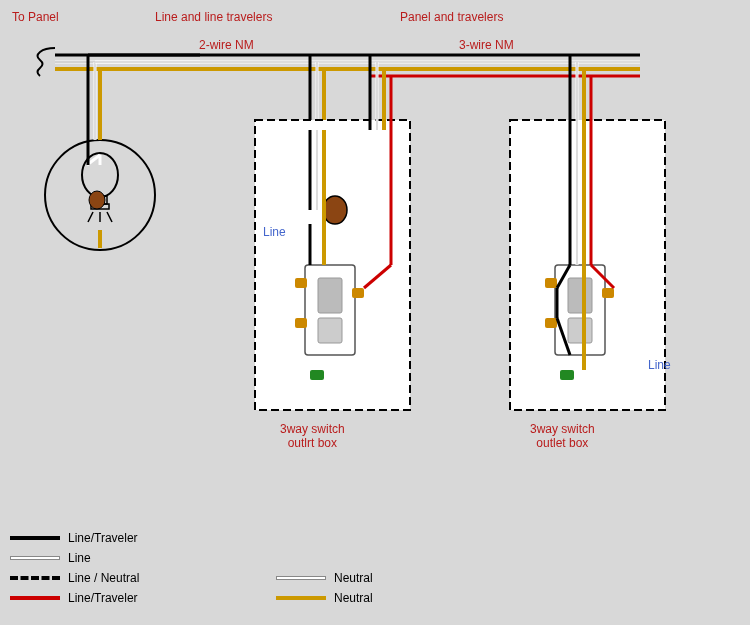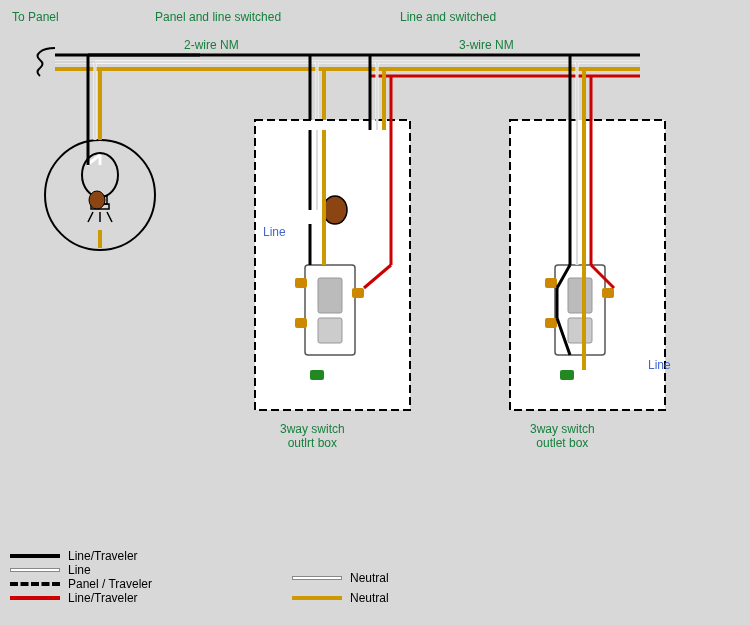--- a/index.html
+++ b/index.html
@@ -22,36 +22,37 @@
 
     svg.main-svg {
       position: absolute;
       top: 0; left: 0;
       width: 750px;
       height: 625px;
     }
 
     .label {
       position: absolute;
-      color: #15803d;
+      color: #b91c1c;
       font-size: 12px;
       font-family: Arial, sans-serif;
     }
 
     .label-blue {
       color: #4466cc;
     }
 
     
     .legend {
       position: absolute;
       bottom: 20px;
       left: 10px;
       display: flex;
       flex-direction: column;
+      gap: 6px;
     }
     .legend-item {
       display: flex;
       align-items: center;
       gap: 8px;
       font-size: 12px;
     }
   </style>
 </head>
 <body>
@@ -170,24 +171,24 @@
     <line x1="591" y1="265" x2="614" y2="288" stroke="#cc0000" stroke-width="3"></line>
 
     <line x1="570" y1="265" x2="557" y2="288" stroke="#000" stroke-width="3"></line>
 
     <line x1="557" y1="288" x2="557" y2="318" stroke="#000" stroke-width="3"></line>
     <line x1="557" y1="318" x2="570" y2="355" stroke="#000" stroke-width="3"></line>
 
   </svg>
 
   <div class="label" style="left:12px; top:10px;">To Panel</div>
-  <div class="label" style="left:155px; top:10px;">Panel and line switched</div>
-  <div class="label" style="left:400px; top:10px;">Line and switched</div>
-
-  <div class="label" style="left:184px; top:38px;text-align:center;">2-wire NM</div>
+  <div class="label" style="left:155px; top:10px;">Line and line travelers</div>
+  <div class="label" style="left:400px; top:10px;">Panel and travelers</div>
+
+  <div class="label" style="left:199px; top:38px;text-align:center;">2-wire NM</div>
   <div class="label" style="left:435px; top:38px;margin-left:24px;">3-wire NM</div>
 
 
   <div class="label label-blue" style="left:263px; top:225px;">Line</div>
   <div class="label label-blue" style="left:648px; top:358px;">Line</div>
 
   <div class="label" style="left:280px; top:422px; text-align:center;">3way switch<br>outlrt box</div>
   <div class="label" style="left:530px; top:422px; text-align:center;">3way switch<br>outlet box</div>
 
   <div class="legend">
@@ -197,30 +198,30 @@
       <span>Line/Traveler</span>
     </div>
 
     <div class="legend-item">
       <div style="width:50px;height:4px;background:#fff;border:1px solid #888;"></div>
       <span>Line</span>
     </div>
 
     <div class="legend-item">
       <div style="width:50px;height:0;border-top:4px dashed #000;"></div>
-      <span>Panel / Traveler</span>
+      <span>Line / Neutral</span>
     </div>
 
     <div class="legend-item">
       <div style="width:50px;height:4px;background:#cc0000;"></div>
       <span>Line/Traveler</span>
     </div>
   </div>
 
-  <div style="position:absolute; bottom:20px; left:292px;">
+  <div style="position:absolute; bottom:20px; left:276px;">
     <div class="legend-item" style="margin-bottom:6px;">
       <div style="width:50px;height:4px;background:#fff;border:1px solid #888;"></div>
       <span>Neutral</span>
     </div>
     <div class="legend-item">
       <div style="width:50px;height:4px;background:#cc9900;"></div>
       <span>Neutral</span>
     </div>
   </div>
 

